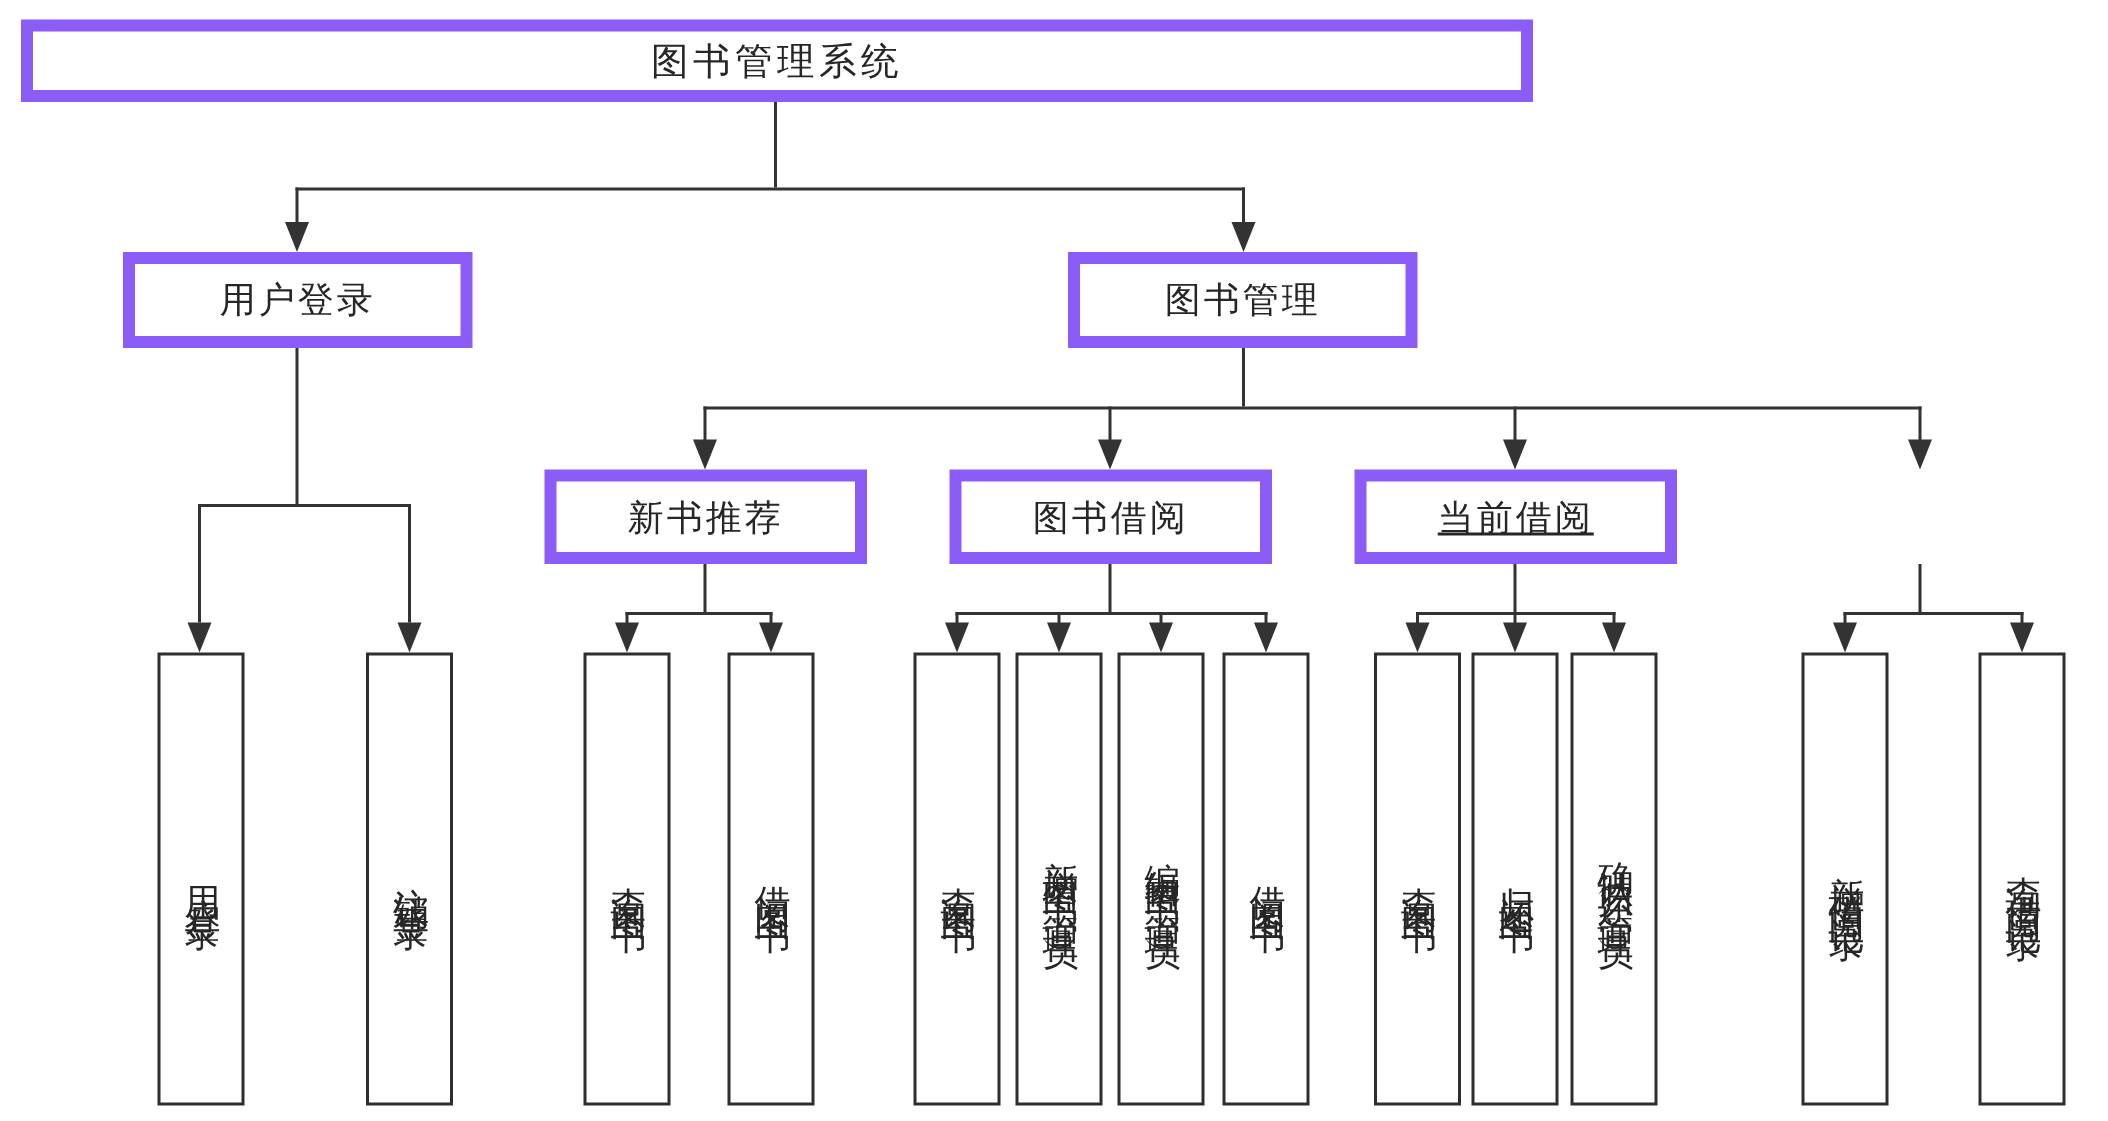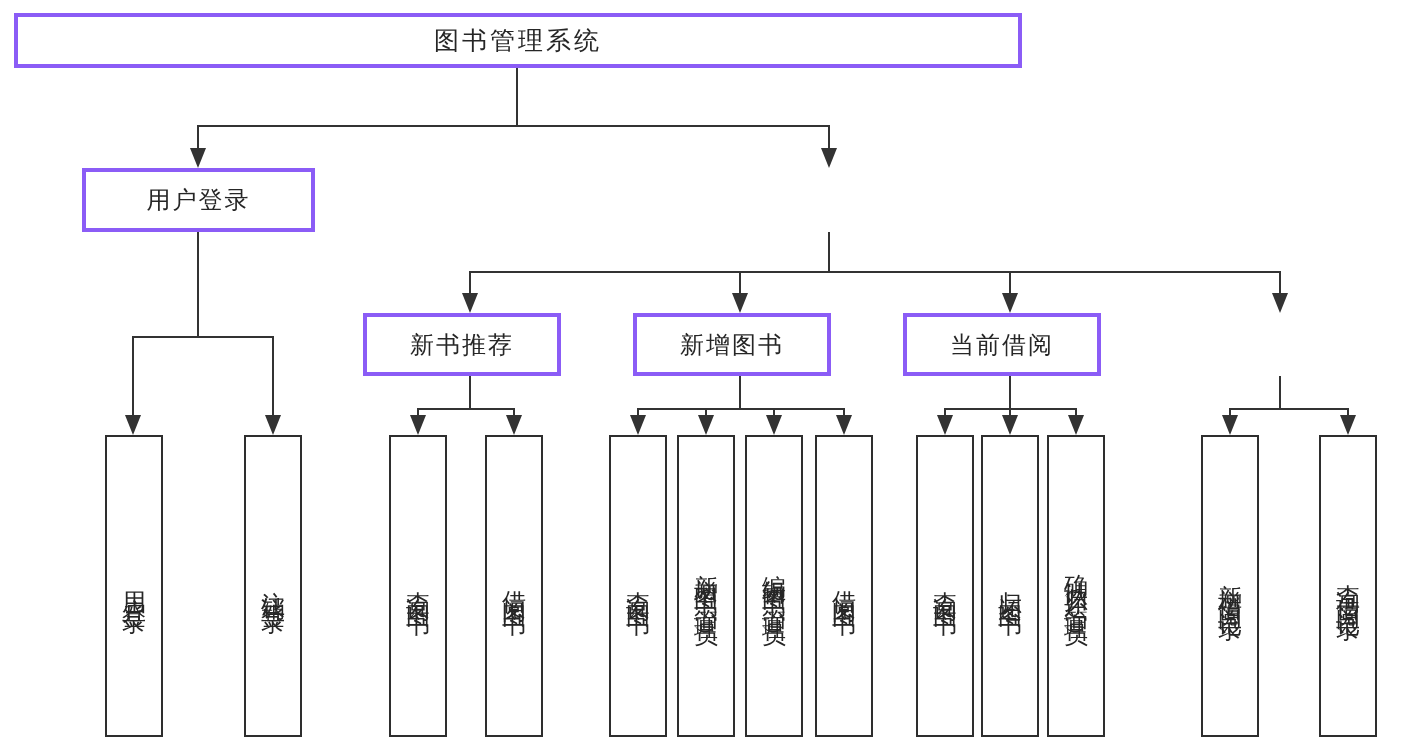--- a/index.html
+++ b/index.html
@@ -8,30 +8,30 @@
   .canvas {
     position: relative;
     width: 1405px;
     height: 747px;
     background: #ffffff;
     overflow: hidden;
   }
   .node {
     position: absolute;
     background: #ffffff;
-    border: 4px solid #8b5cf6;
+    border: 8px solid #8b5cf6;
     display: flex;
     align-items: center;
     justify-content: center;
     color: #262626;
     letter-spacing: 2px;
   }
   .root  { left: 14px;  top: 13px;  width: 1008px; height: 55px; font-size: 25px; letter-spacing: 3px; }
   .lvl2  { top: 168px; width: 233px; height: 64px; font-size: 24px; }
-  .lvl3  { top: 313px; width: 198px; height: 63px; font-size: 24px; }
+  .lvl3  { top: 313px; width: 215px; height: 63px; font-size: 24px; }
   .leaf {
     position: absolute;
     top: 435px;
     width: 58px;
     height: 302px;
     background: #ffffff;
     border: 2px solid #2e2e2e;
     display: flex;
     align-items: center;
     justify-content: center;
@@ -72,42 +72,43 @@
   <div class="node root">图书管理系统</div>
 
   <div class="vline" style="left:516px; top:68px;  height:57px;"></div>
   <div class="hline" style="left:197px; top:125px; width:633px;"></div>
   <div class="vline" style="left:197px; top:125px; height:25px;"></div>
   <div class="ahead" style="left:190px; top:148px;"></div>
   <div class="vline" style="left:828px; top:125px; height:25px;"></div>
   <div class="ahead" style="left:821px; top:148px;"></div>
 
   <div class="node lvl2" style="left:82px;">用户登录</div>
+  <div class="node lvl2" style="left:712px;">图书管理</div>
 
   <div class="vline" style="left:197px; top:232px; height:104px;"></div>
   <div class="hline" style="left:132px; top:336px; width:142px;"></div>
   <div class="vline" style="left:132px; top:336px; height:79px;"></div>
   <div class="ahead" style="left:125px; top:415px;"></div>
   <div class="vline" style="left:272px; top:336px; height:79px;"></div>
   <div class="ahead" style="left:265px; top:415px;"></div>
 
   <div class="vline" style="left:828px;  top:232px; height:39px;"></div>
   <div class="hline" style="left:469px;  top:271px; width:812px;"></div>
   <div class="vline" style="left:469px;  top:271px; height:24px;"></div>
   <div class="ahead" style="left:462px;  top:293px;"></div>
   <div class="vline" style="left:739px;  top:271px; height:24px;"></div>
   <div class="ahead" style="left:732px;  top:293px;"></div>
   <div class="vline" style="left:1009px; top:271px; height:24px;"></div>
   <div class="ahead" style="left:1002px; top:293px;"></div>
   <div class="vline" style="left:1279px; top:271px; height:24px;"></div>
   <div class="ahead" style="left:1272px; top:293px;"></div>
 
   <div class="node lvl3" style="left:363px;">新书推荐</div>
-  <div class="node lvl3" style="left:633px;">新增图书</div>
-  <div class="node lvl3" style="left:903px;">当前借阅</div>
+  <div class="node lvl3" style="left:633px;">图书借阅</div>
+  <div class="node lvl3" style="left:903px;text-decoration:underline;">当前借阅</div>
 
   <div class="vline" style="left:469px; top:376px; height:32px;"></div>
   <div class="hline" style="left:417px; top:408px; width:98px;"></div>
   <div class="vline" style="left:417px; top:408px; height:9px;"></div>
   <div class="ahead" style="left:410px; top:415px;"></div>
   <div class="vline" style="left:513px; top:408px; height:9px;"></div>
   <div class="ahead" style="left:506px; top:415px;"></div>
 
   <div class="vline" style="left:739px; top:376px; height:32px;"></div>
   <div class="hline" style="left:637px; top:408px; width:208px;"></div>

